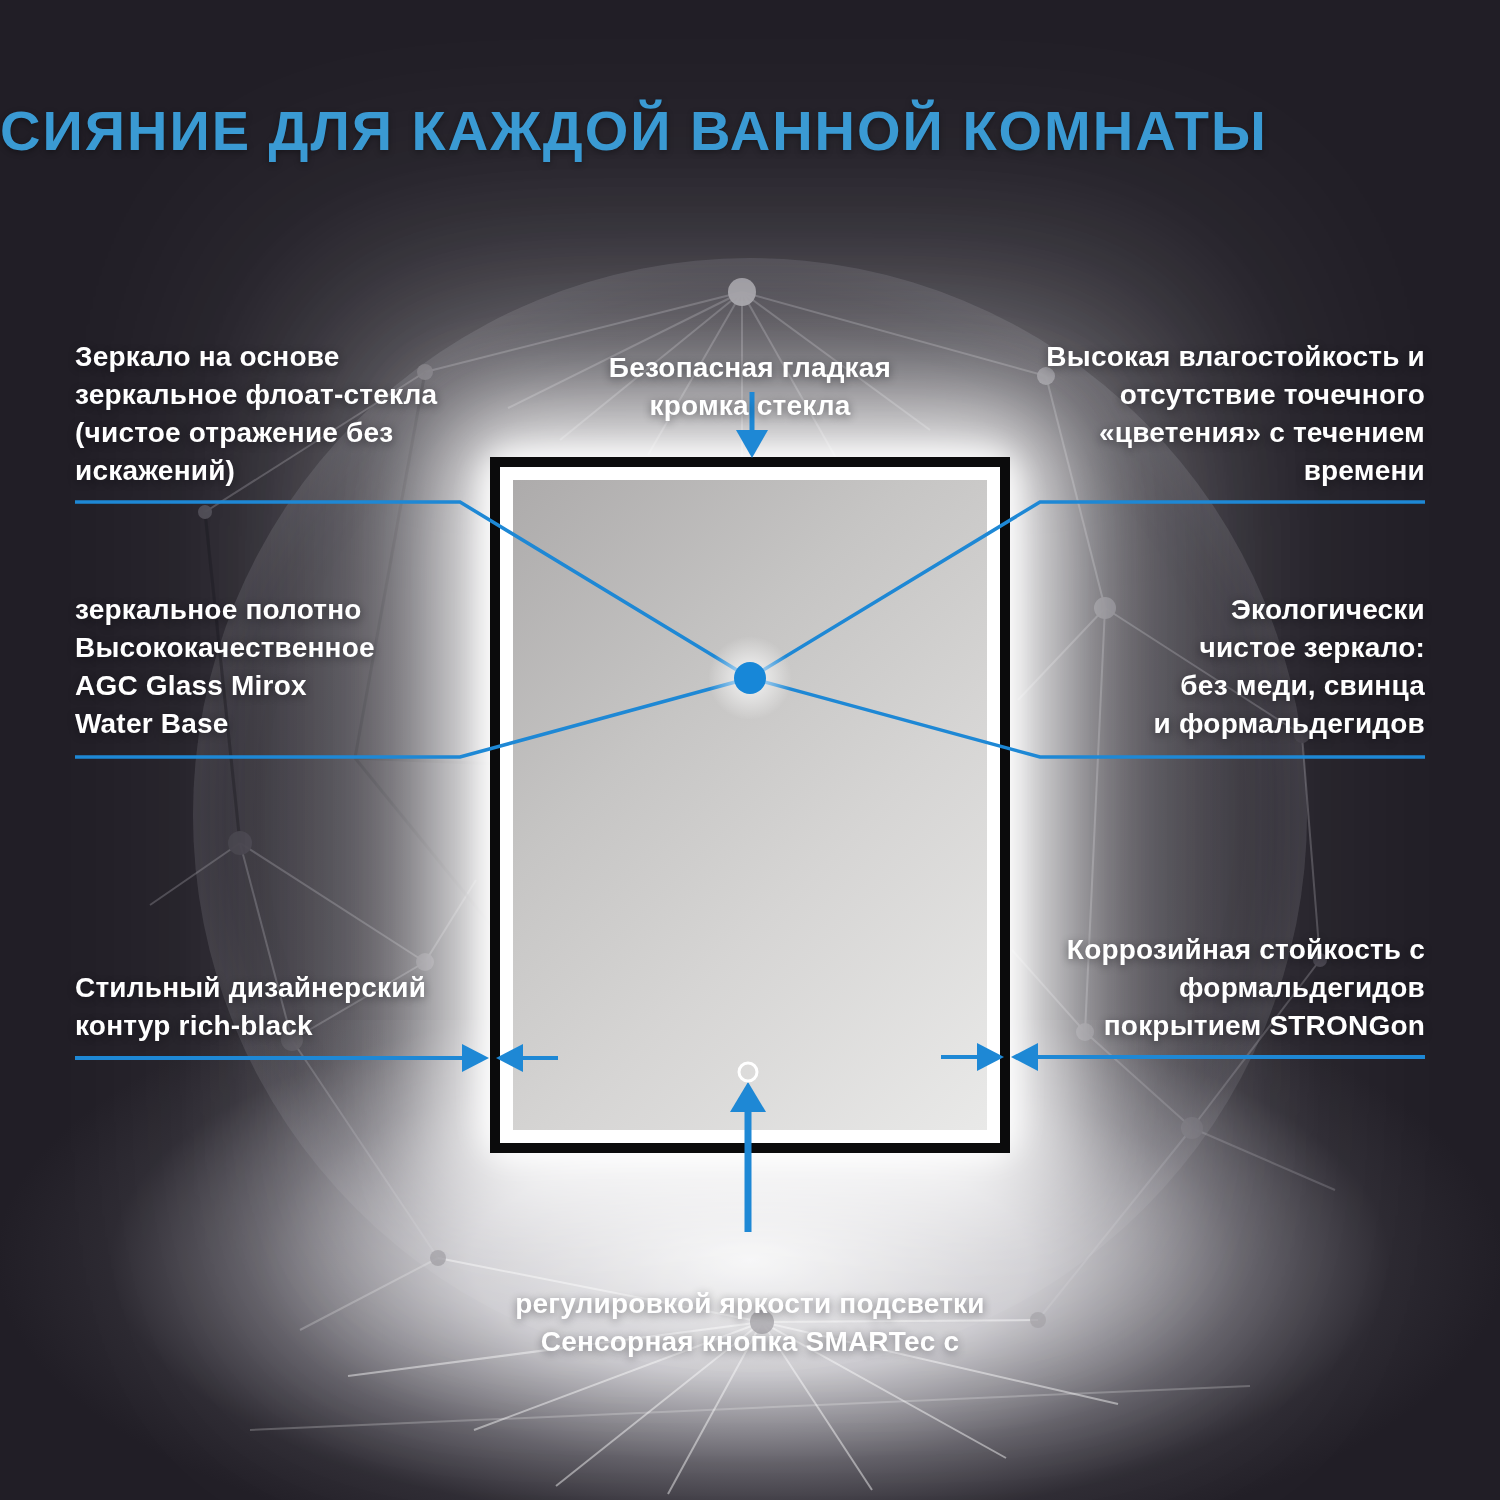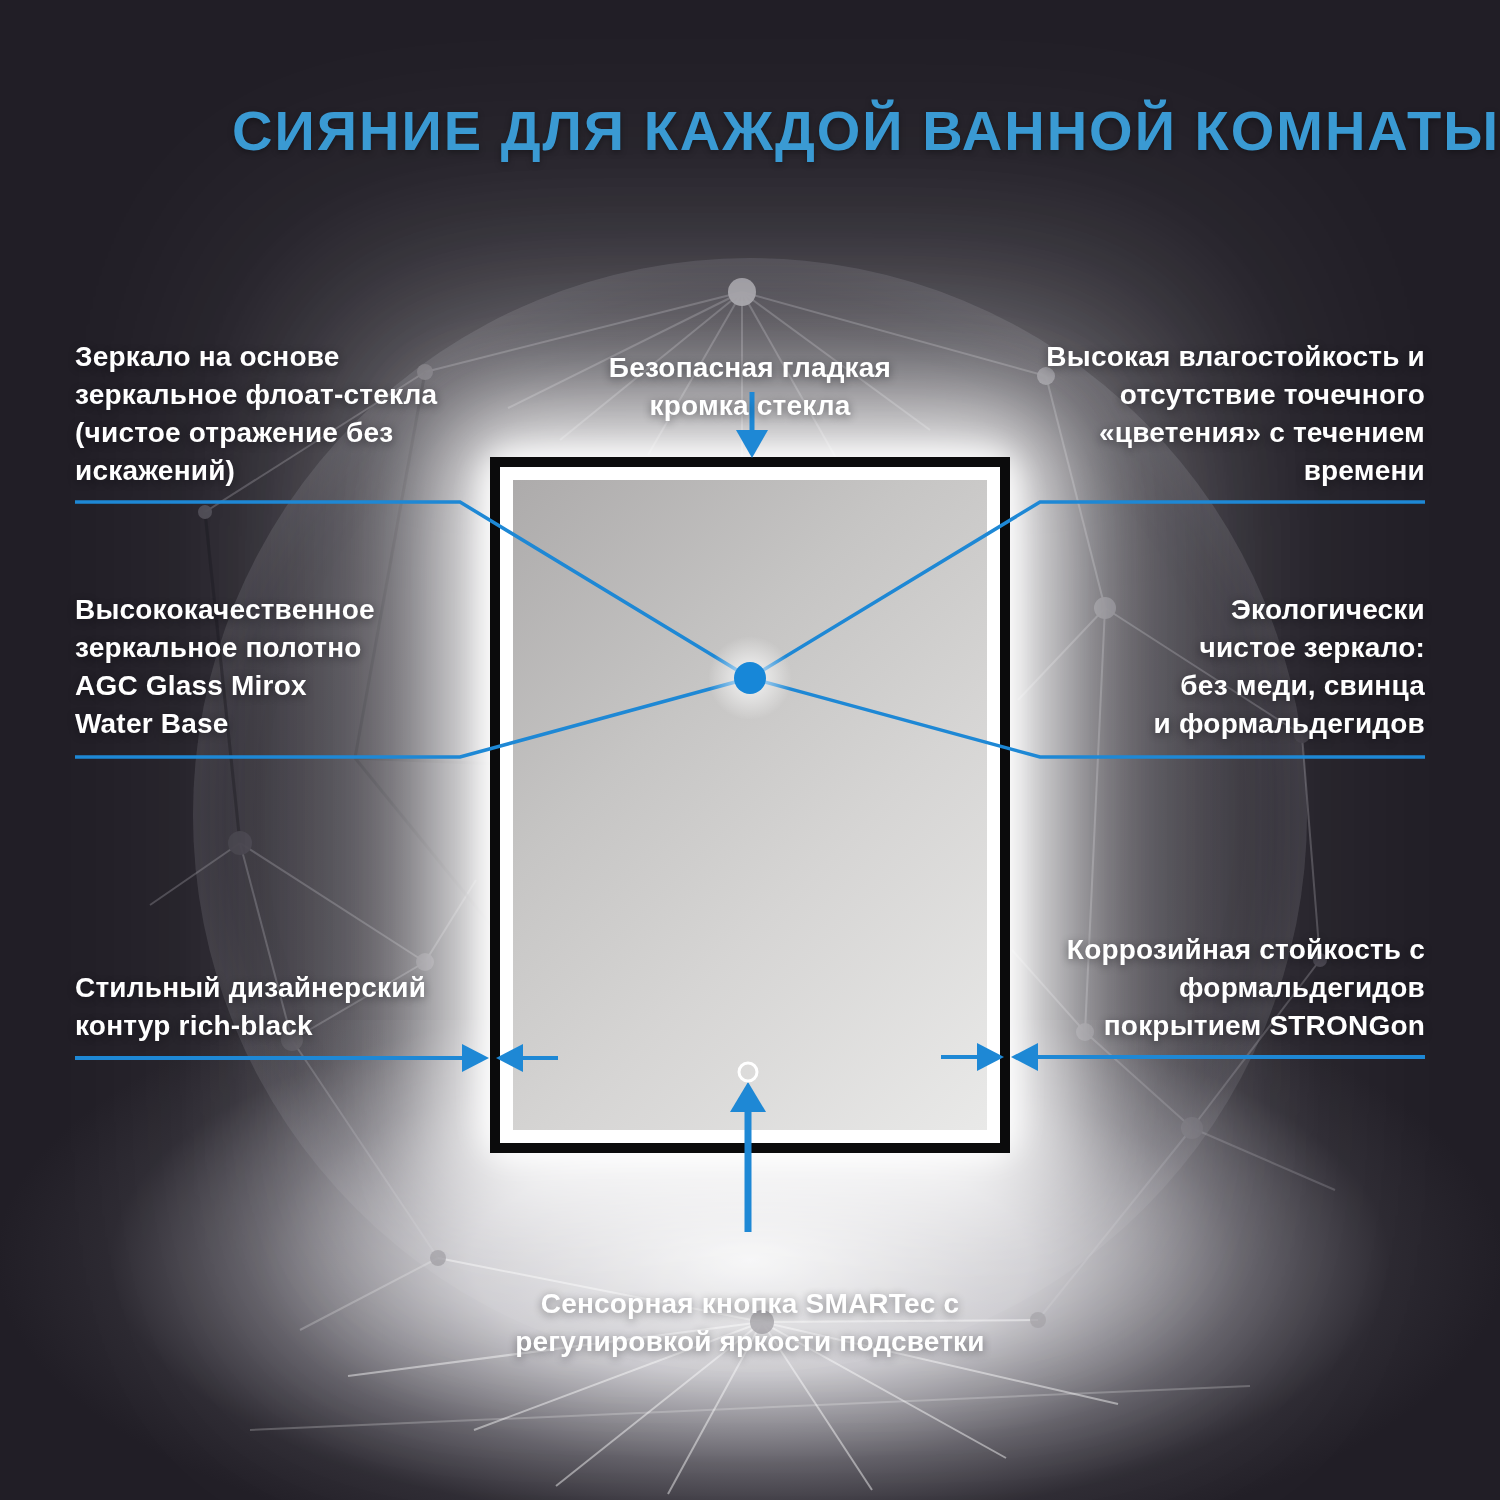--- a/index.html
+++ b/index.html
@@ -52,21 +52,21 @@
   .mirror-led{
     width:100%;height:100%;background:#ffffff;padding:13px;box-sizing:border-box;
   }
   .mirror-surface{
     width:100%;height:100%;
     background:linear-gradient(135deg,#adabab 0%,#c6c5c4 35%,#d6d5d4 62%,#e9e9e8 100%);
   }
 
   
   .title{
-    position:absolute;left:0;top:98px;width:1500px;text-align:right;
+    position:absolute;left:0;top:98px;width:1500px;text-align:left;
     font-size:56px;font-weight:700;letter-spacing:2px;color:#3a9ad3;
     text-shadow:0 2px 6px rgba(0,0,0,0.35);
   }
   .callout{
     position:absolute;color:#ffffff;font-size:28px;font-weight:700;line-height:38px;
     text-shadow:0 2px 8px rgba(10,10,16,0.45);letter-spacing:0.2px;
   }
   .c-left{left:75px;width:400px;text-align:left;}
   .c-right{right:75px;width:430px;text-align:right;}
   .c-center{left:400px;width:700px;text-align:center;margin-top:46px;}
@@ -229,22 +229,22 @@
     </div>
 
   <div class="callout c-right z-text" style="top:338px;">
       <div>Высокая влагостойкость и</div>
       <div>отсутствие точечного</div>
       <div>«цветения» с течением</div>
       <div>времени</div>
     </div>
 
   <div class="callout c-left z-text" style="top:591px;">
+      <div>зеркальное полотно</div>
       <div>Высококачественное</div>
-      <div>зеркальное полотно</div>
       <div>AGC Glass Mirox</div>
       <div>Water Base</div>
     </div>
 
   <div class="callout c-right z-text" style="top:591px;">
       <div>Экологически</div>
       <div>чистое зеркало:</div>
       <div>без меди, свинца</div>
       <div>и формальдегидов</div>
     </div>
@@ -254,17 +254,17 @@
       <div>контур rich-black</div>
     </div>
 
   <div class="callout c-right z-text" style="top:931px;text-align:right;">
       <div>Коррозийная стойкость с</div>
       <div>формальдегидов</div>
       <div>покрытием STRONGon</div>
     </div>
 
   <div class="callout c-center z-text" style="top:1239px;">
+      <div>регулировкой яркости подсветки</div>
       <div>Сенсорная кнопка SMARTec с</div>
-      <div>регулировкой яркости подсветки</div>
     </div>
 
 </div>
 
 </body></html>

